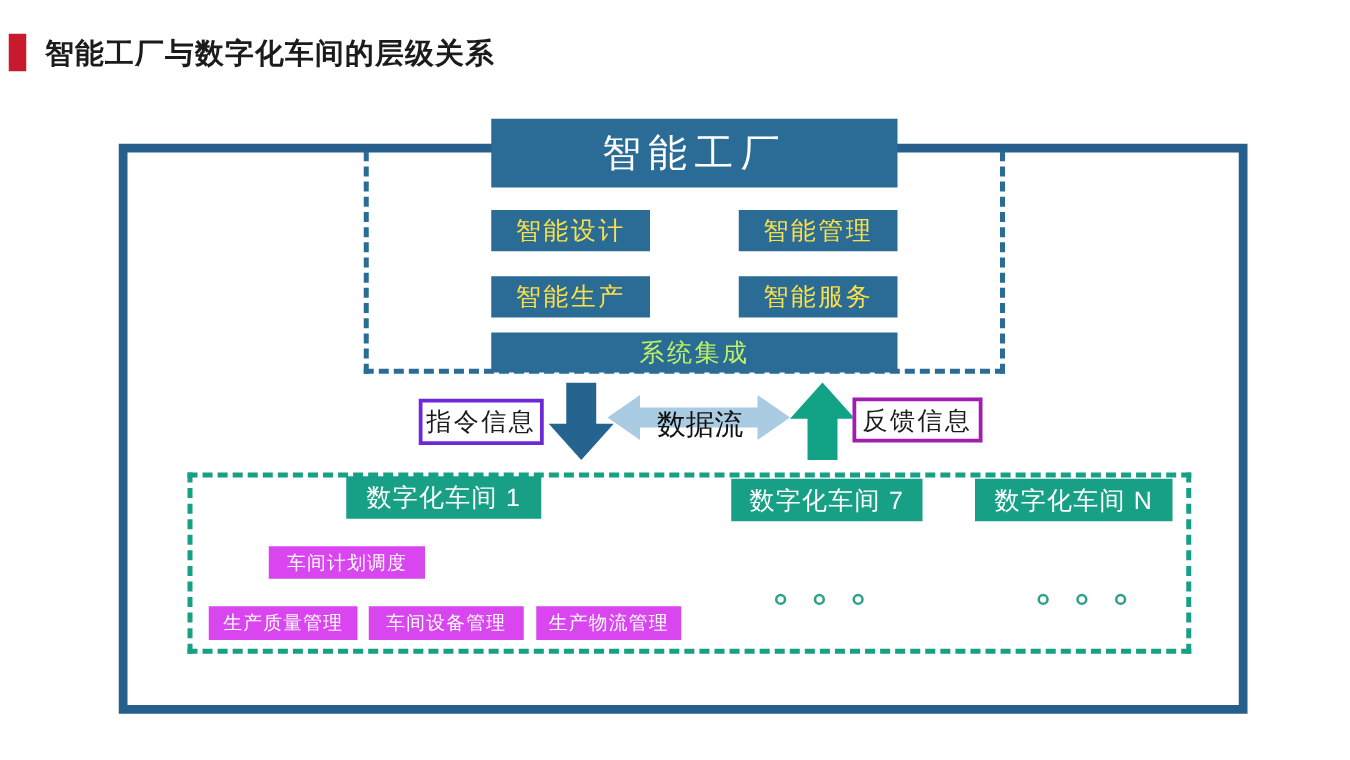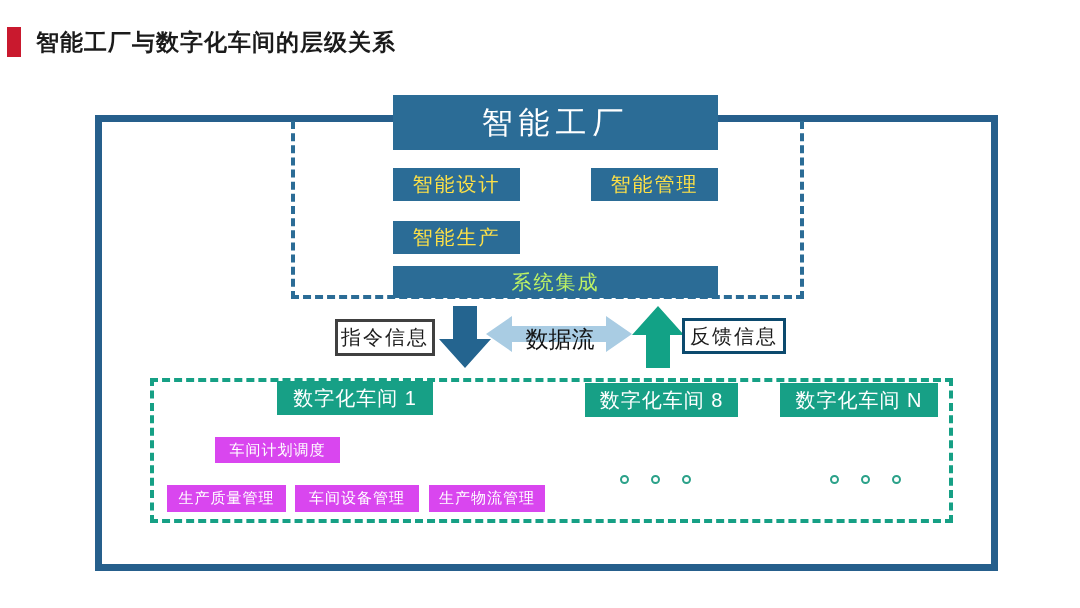--- a/index.html
+++ b/index.html
@@ -45,22 +45,22 @@
     background:#2B6C96; color:#bef264; font-size:20px; letter-spacing:2px;
     display:flex; align-items:center; justify-content:center;
   }
 
   
   .flow-label {
     position:absolute; background:#ffffff; color:#1b1b1b;
     font-family:"Liberation Serif","DejaVu Serif",serif; font-size:20px; letter-spacing:2px;
     display:flex; align-items:center; justify-content:center; z-index:4;
   }
-  #cmd-label  { left:335px; top:319px; width:100px; height:37px; border:3px solid #404040; }
-  #fb-label   { left:682px; top:318px; width:104px; height:36px; border:3px solid #0c4a6e; }
+  #cmd-label  { left:335px; top:319px; width:100px; height:37px; border:3px solid #6d28d9; }
+  #fb-label   { left:682px; top:318px; width:104px; height:36px; border:3px solid #a21caf; }
   .arrow-svg { position:absolute; z-index:3; }
   #arrow-down { left:439px; top:306px; }
   #arrow-up   { left:632px; top:306px; }
   #arrow-data { left:486px; top:314px; }
   .data-stream-label {
     position:absolute; left:520px; top:324px; width:80px; text-align:center;
     font-family:"Liberation Serif","DejaVu Serif",serif; font-size:23px; color:#111; z-index:4;
   }
 
   
@@ -98,20 +98,21 @@
   <div class="accent-bar"></div>
   <div class="page-title">智能工厂与数字化车间的层级关系</div>
 
   <div class="outer-rect"></div>
 
   <div class="factory-dashed"></div>
   <div class="factory-box">智能工厂</div>
   <div class="fn-box" id="fn-design">智能设计</div>
   <div class="fn-box" id="fn-manage">智能管理</div>
   <div class="fn-box" id="fn-produce">智能生产</div>
+  <div class="fn-box" id="fn-service">智能服务</div>
   <div class="integration-box">系统集成</div>
 
   <div class="flow-label" id="cmd-label">指令信息</div>
 
   <svg class="arrow-svg" id="arrow-down" width="52" height="62" viewBox="0 0 52 62">
     <polygon points="14,0 38,0 38,33 52,33 26,62 0,33 14,33" fill="#24648F"></polygon>
   </svg>
 
   <svg class="arrow-svg" id="arrow-data" width="146" height="40" viewBox="0 0 146 40">
     <polygon points="0,20 26,2 26,12 120,12 120,2 146,20 120,38 120,28 26,28 26,38" fill="#A9CCE3"></polygon>
@@ -119,21 +120,21 @@
   <div class="data-stream-label">数据流</div>
 
   <svg class="arrow-svg" id="arrow-up" width="52" height="62" viewBox="0 0 52 62">
     <polygon points="14,62 38,62 38,29 52,29 26,0 0,29 14,29" fill="#12A286"></polygon>
   </svg>
 
   <div class="flow-label" id="fb-label">反馈信息</div>
 
   <div class="workshop-dashed"></div>
   <div class="ws-header" id="ws1">数字化车间 1</div>
-  <div class="ws-header" id="ws2">数字化车间 8</div>
+  <div class="ws-header" id="ws2">数字化车间 7</div>
   <div class="ws-header" id="wsN">数字化车间 N</div>
 
   <div class="ws-module" id="m-plan">车间计划调度</div>
   <div class="ws-module" id="m-quality">生产质量管理</div>
   <div class="ws-module" id="m-equip">车间设备管理</div>
   <div class="ws-module" id="m-logistic">生产物流管理</div>
 
   <div class="dot" style="left:620px; top:475px;"></div>
   <div class="dot" style="left:651px; top:475px;"></div>
   <div class="dot" style="left:682px; top:475px;"></div>

